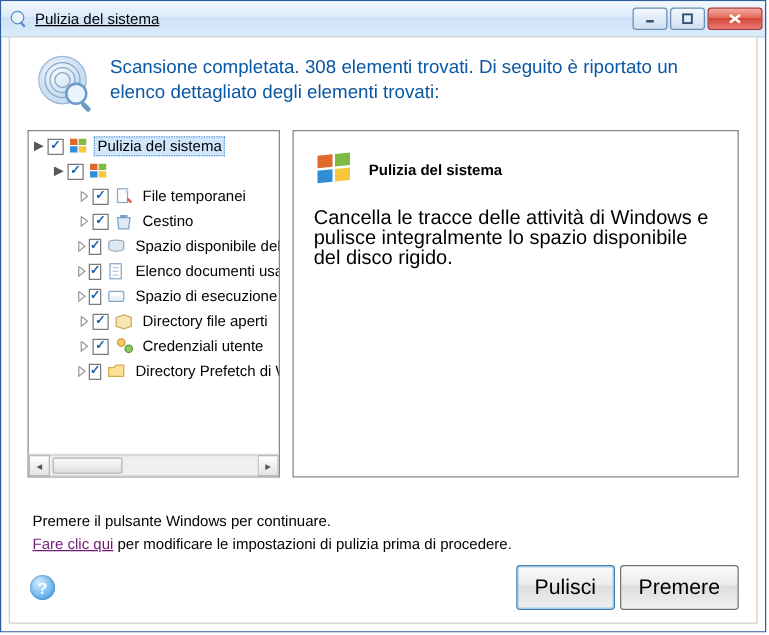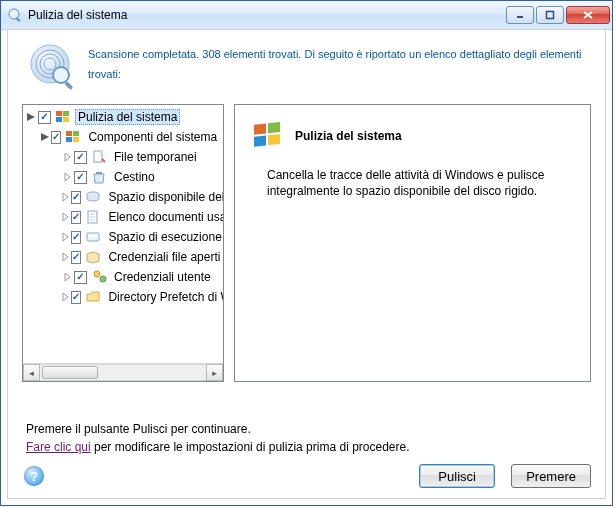--- a/index.html
+++ b/index.html
@@ -10,20 +10,21 @@
     background: #fff;
     color: #000;
   }
   .window {
     width: 613px;
     height: 506px;
     border: 1px solid #2b5f9e;
     background: linear-gradient(#eaf3fc, #d7e8f9 6px, #cfe2f7 28px, #fdfdfd 29px);
     position: relative;
     box-sizing: border-box;
+    text-decoration: underline;
   }
   .titlebar {
     height: 28px;
     background: linear-gradient(#f3f8fd, #dbeafc 45%, #cfe2f7 46%, #d9ebfb);
     border-bottom: 1px solid #b7d4ef;
     display: flex;
     align-items: center;
     padding: 0 2px 0 6px;
   }
   .titlebar .app-icon {
@@ -59,21 +60,21 @@
     box-sizing: border-box;
   }
   .header-area {
     padding: 12px 20px 8px 20px;
     display: flex;
     gap: 12px;
   }
   .fp-icon { width: 48px; height: 48px; flex-shrink:0; }
   .header-text {
     color: #0a57a4;
-    font-size: 11px;
+    font-size: 15px;
     line-height: 20px;
     padding-top: 2px;
   }
   .panels {
     display: flex;
     gap: 10px;
     padding: 6px 14px 0 14px;
     height: 278px;
   }
   .tree-panel, .detail-panel {
@@ -150,21 +151,21 @@
   .hs-track { flex:1; position:relative; background:#efefef; border-top:1px solid #d8d8d8; border-bottom:1px solid #d8d8d8; }
   .hs-thumb {
     position:absolute; left:2px; top:1px; bottom:1px; width:54px;
     background: linear-gradient(#fbfbfb,#dedede);
     border:1px solid #b3b3b3; border-radius:2px;
   }
   .detail-body { padding: 14px 16px; }
   .detail-head { display:flex; align-items:center; margin-bottom:14px; }
   .detail-head .flag { width:34px; height:34px; margin-right:10px; }
   .detail-title { font-weight:bold; font-size:12px; }
-  .detail-desc { font-size:12px; line-height:16px;margin-left:16px; }
+  .detail-desc { font-size:16px; line-height:16px; }
   .footer {
     position:absolute; left:0; right:0; bottom:0;
     padding: 6px 14px 10px 14px;
   }
   .footer-line1 { margin: 2px 4px 4px 4px; }
   .footer-line2 { margin: 0 4px 10px 4px; }
   .link { color:#701a75; text-decoration:underline; cursor:pointer; }
   .btn-row {
     display:flex; align-items:center;
   }
@@ -172,28 +173,28 @@
     width:20px; height:20px; border-radius:50%;
     background: radial-gradient(circle at 35% 30%, #cfeaff, #6fb8ef 60%, #3a8dd6);
     color:#fff; font-weight:bold; font-size:13px;
     display:flex;align-items:center;justify-content:center;
     box-shadow: inset 0 0 2px #2a6fb0;
     margin-left:2px;
   }
   .spacer { flex:1; }
   .btn {
     min-width: 76px;
-    height: 24px;
+    height: 36px;
     padding: 0 14px;
-    margin-left: 16px;
+    margin-left: 4px;
     border: 1px solid #707070;
     border-radius: 3px;
     background: linear-gradient(#fcfcfc,#ebebeb 45%, #dddddd 46%, #f0f0f0);
     font-family: inherit;
-    font-size: 13px;
+    font-size: 17px;
   }
   .btn.default {
     border-color: #3c7fb1;
     box-shadow: 0 0 0 1px #a4cdec inset;
   }
   
   .ico-windows { width:16px;height:16px; }
   .ico-windows rect { stroke:none; }
 </style>
 </head>
@@ -284,21 +285,20 @@
             </span>
             <span class="cb checked"></span>
             <span class="node-icon">
               <svg class="ico-windows" viewBox="0 0 16 16">
                   <rect x="1" y="2" width="6" height="5" fill="#e06a2b"></rect>
                   <rect x="8" y="2" width="6" height="5" fill="#7fba42"></rect>
                   <rect x="1" y="8" width="6" height="5" fill="#2f8dd6"></rect>
                   <rect x="8" y="8" width="6" height="5" fill="#f7c73b"></rect>
                 </svg>
             </span>
-            <span class="node-label">Componenti del sistema</span>
           </div>
 
           <div class="tree-node indent2">
             <span class="expander">
                 <svg width="9" height="9">
                   <polygon points="2,0 7,4 2,8" fill="none" stroke="#9a9a9a"></polygon>
                 </svg>
               </span>
             <span class="cb checked"></span>
             <span class="node-icon">
@@ -377,21 +377,21 @@
                 <svg width="9" height="9">
                   <polygon points="2,0 7,4 2,8" fill="none" stroke="#9a9a9a"></polygon>
                 </svg>
               </span>
             <span class="cb checked"></span>
             <span class="node-icon">
                 <svg viewBox="0 0 16 16" width="16" height="16">
                   <path d="M2 5l6-2 6 2v7l-6 2-6-2z" fill="#f7e7b7" stroke="#caa95a"></path>
                 </svg>
               </span>
-            <span class="node-label">Credenziali file aperti</span>
+            <span class="node-label">Directory file aperti</span>
           </div>
           <div class="tree-node indent2">
             <span class="expander">
                 <svg width="9" height="9">
                   <polygon points="2,0 7,4 2,8" fill="none" stroke="#9a9a9a"></polygon>
                 </svg>
               </span>
             <span class="cb checked"></span>
             <span class="node-icon">
                 <svg viewBox="0 0 16 16" width="16" height="16">
@@ -441,21 +441,21 @@
             </span>
             <span class="detail-title">Pulizia del sistema</span>
           </div>
           <div class="detail-desc">Cancella le tracce delle attività di Windows e pulisce integralmente lo spazio disponibile del disco rigido.</div>
         </div>
       </div>
 
     </div>
 
     <div class="footer">
-      <div class="footer-line1">Premere il pulsante Pulisci per continuare.</div>
+      <div class="footer-line1">Premere il pulsante Windows per continuare.</div>
       <div class="footer-line2">
         <span class="link">Fare clic qui</span><span> per modificare le impostazioni di pulizia prima di procedere.</span>
       </div>
       <div class="btn-row">
         <div class="help-icon">?</div>
         <div class="spacer"></div>
         <button class="btn default">Pulisci</button>
         <button class="btn">Premere</button>
       </div>
     </div>

